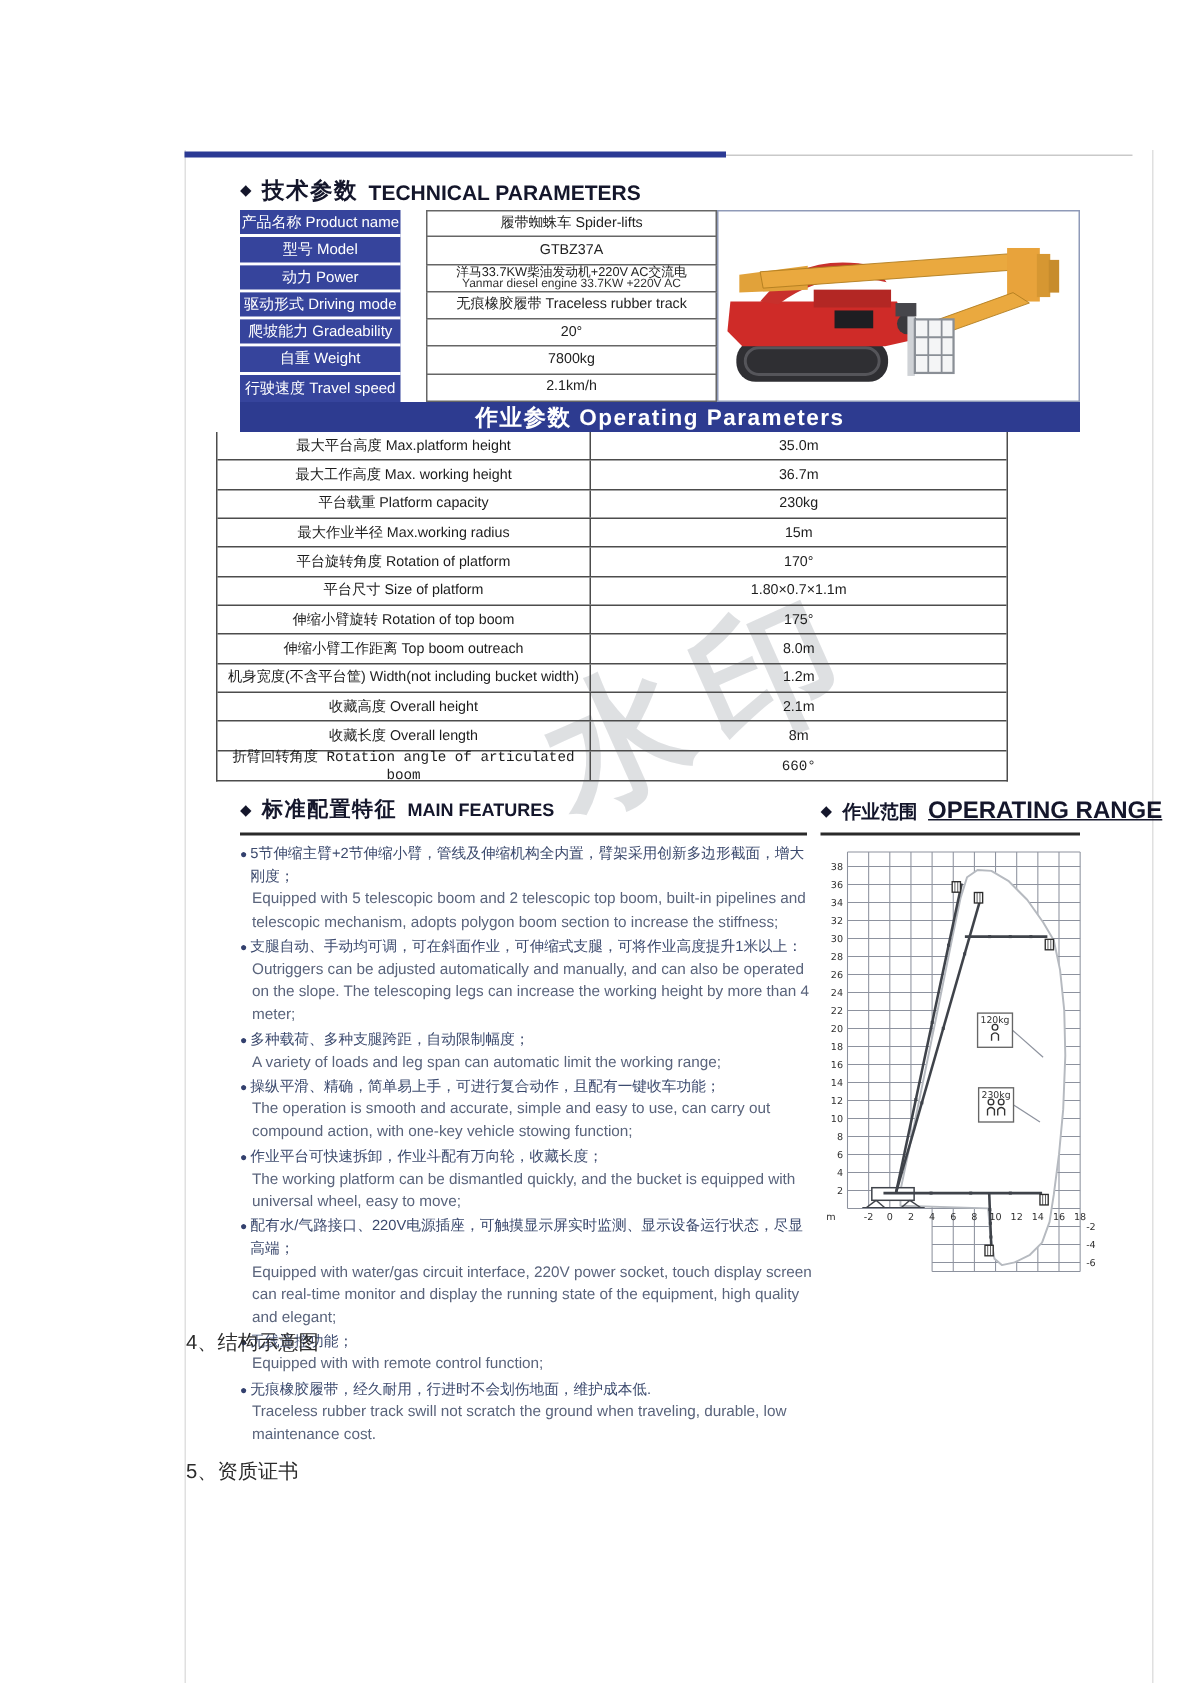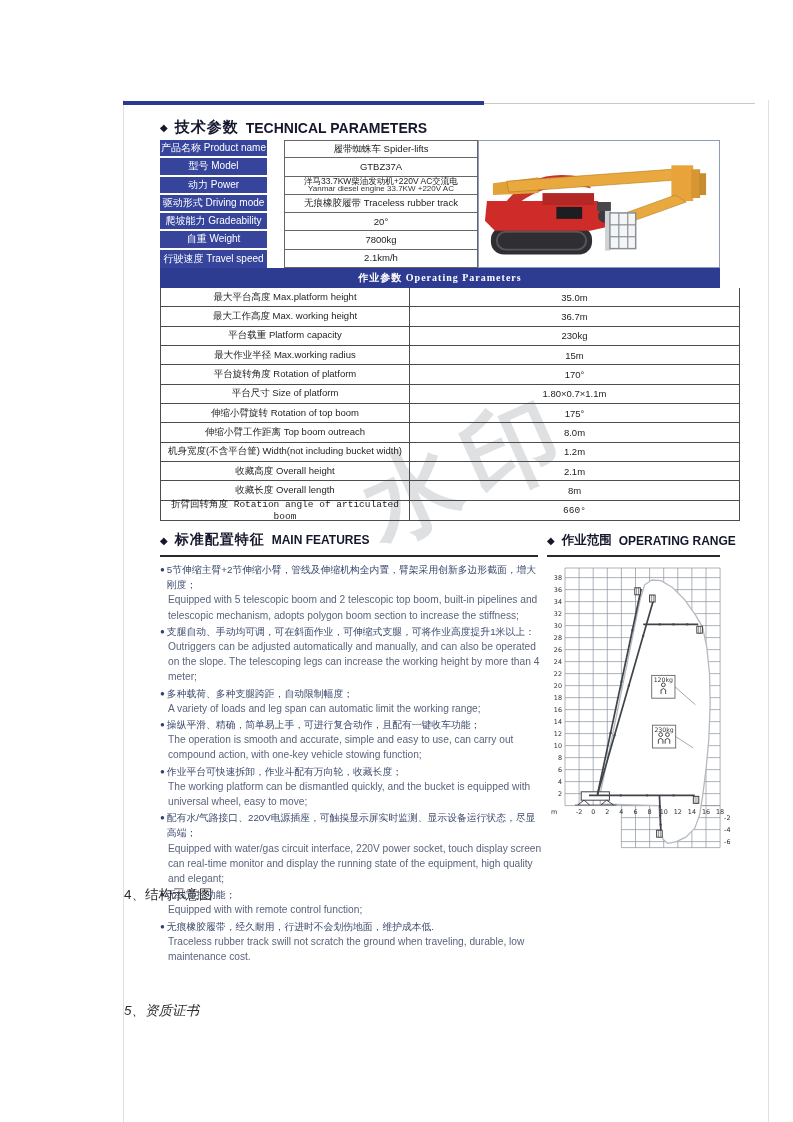--- a/index.html
+++ b/index.html
@@ -14,61 +14,61 @@
   #toprule-gray { position:absolute; left:484px; top:103px; width:271px; height:1px; background:#c9c9c9; }
 
   .sec-head { position:absolute; display:flex; align-items:center; gap:7px; color:#14162b; font-weight:bold; }
   .sec-head .dia { font-size:10px; }
   .sec-head .cn { font-size:15px; letter-spacing:1px; }
   .sec-head .en { font-size:14px; }
   #head-tech { left:160px; top:118px; }
   #head-feat { left:160px; top:531px; }
   #head-feat .cn { font-size:14px; } #head-feat .en { font-size:12px; }
   #head-range { left:547px; top:532px; }
-  #head-range .cn { font-size:12.5px; letter-spacing:0; } #head-range .en { font-size:12px; }
+  #head-range .cn { font-size:12.5px; letter-spacing:0; } #head-range .en { font-size:16px;text-decoration:underline; }
   .head-rule { position:absolute; height:2px; background:#2a2a2a; }
   #rule-feat { left:160px; top:555px; width:378px; }
   #rule-range { left:547px; top:555px; width:173px; }
 
   
   #tech-table { position:absolute; left:160px; top:140px; width:318px; }
   .t1-row { display:flex; height:18.28px; }
   .t1-label { width:107px; margin-right:17px; background:var(--navy,#36449c); color:#fff;
               font-size:10px; display:flex; align-items:center; justify-content:center;
               border-bottom:2px solid #fff; text-align:center; }
   .t1-row:last-child .t1-label { border-bottom:none; }
   .t1-value { width:194px; border-left:1px solid #666; border-right:1px solid #666; border-bottom:1px solid #666;
               font-size:9.5px; color:#222; display:flex; flex-direction:column; align-items:center; justify-content:center; text-align:center; line-height:1.05; }
   .t1-row:first-child .t1-value { border-top:1px solid #666; }
   .t1-value .sub { font-size:8px; color:#333; }
   #machine-cell { position:absolute; left:478px; top:140px; width:242px; height:128px; border:1px solid #8f9ab8; background:#fff; }
 
   
   #op-bar { position:absolute; left:160px; top:268px; width:560px; height:20px; background:var(--navy-bar,#2d3b90);
-            color:#fff; font-size:10px; font-weight:bold; display:flex; align-items:center; justify-content:center; letter-spacing:1px;font-family:Liberation Serif, serif; }
-  #op-table { position:absolute; left:160px; top:288px; width:580px; border:1px solid #4c4c4c; border-top:none; }
+            color:#fff; font-size:15px; font-weight:bold; display:flex; align-items:center; justify-content:center; letter-spacing:1px; }
+  #op-table { position:absolute; left:144px; top:288px; width:528px; border:1px solid #4c4c4c; border-top:none; }
   .op-row { display:flex; height:19.35px; border-bottom:1px solid #4c4c4c; }
   .op-row:last-child { border-bottom:none;font-family:Liberation Mono, monospace; }
   .op-label { width:249px; border-right:1px solid #4c4c4c; font-size:9.5px; color:#1d1d1d;
               display:flex; align-items:center; justify-content:center; text-align:center; }
   .op-value { flex:1; font-size:9.5px; color:#1d1d1d; display:flex; align-items:center; justify-content:center; }
 
   
   #features { position:absolute; left:160px; top:562px; width:385px; }
   .feat-item { margin-bottom:1px; }
   .feat-cn { font-size:9.8px; color:#3c4a6e; line-height:15.2px; display:flex; }
   .feat-cn .blt { color:#33406e; font-size:8px; margin-right:2px; line-height:15.2px; }
   .feat-en { font-size:10.2px; color:#5a647c; line-height:15.2px; padding-left:8px; }
 
   
   #range-chart { position:absolute; left:548px; top:564px; }
 
   
   .footer-item { position:absolute; left:124px; font-size:13.5px; color:#2b2b2b; }
-  #footer-1 { top:886px; } #footer-2 { top:1002px;font-style:italic; }
+  #footer-1 { top:886px; } #footer-2 { top:972px; }
 
   
   #watermark { position:absolute; left:355px; top:385px; width:320px; font-size:95px; color:#9ba0a8; opacity:.32;
                transform:rotate(-24deg); letter-spacing:14px; pointer-events:none; font-weight:bold; }
 </style>
 </head>
 <body>
 
 <div id="page">
   <div class="page-edge" id="edge-left"></div>

